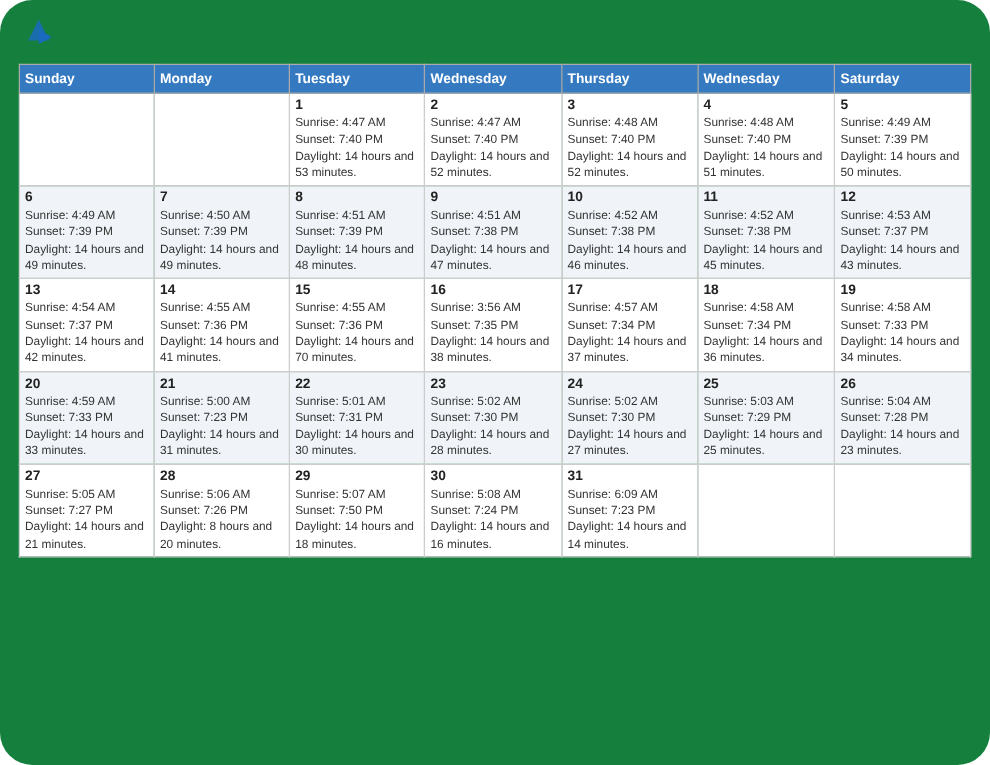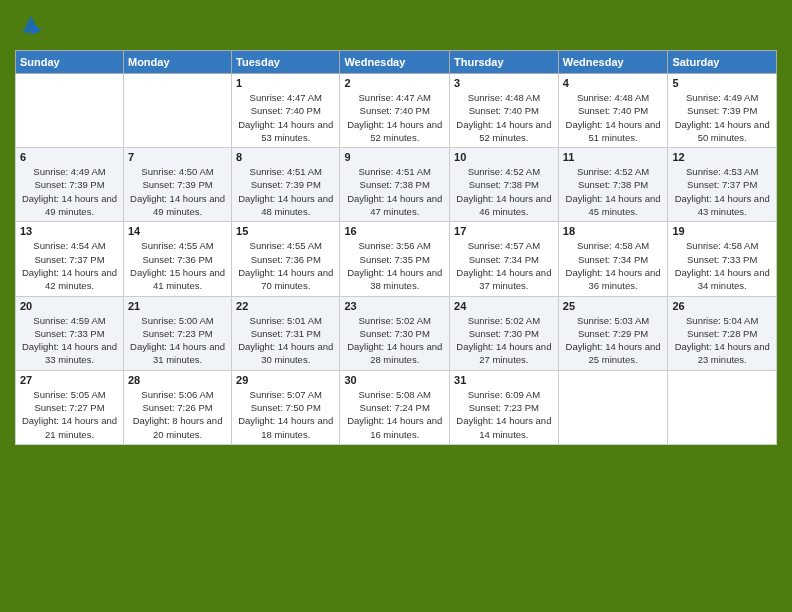--- a/index.html
+++ b/index.html
@@ -7,21 +7,22 @@
       width: 792px;
       height: 612px;
       font-family: Arial, sans-serif;
       background: #fff;
       overflow: hidden;
     }
     .page {
       width: 792px;
       height: 612px;
       padding: 10px 15px;
-      background: #4d7c0f;
+      background: #15803d;
+      border-radius: 26px;
     }
     .header {
       display: flex;
       justify-content: space-between;
       align-items: flex-start;
       margin-bottom: 8px;
     }
     .logo {
       display: flex;
       align-items: center;
@@ -71,21 +72,20 @@
     .day-number {
       font-weight: bold;
       font-size: 11px;
       color: #222;
       margin-bottom: 2px;
     }
     .day-info {
       color: #333;
       font-size: 9.5px;
       line-height: 1.4;
-      text-align: center;
     }
     .empty-cell {
       background: #f9f9f9;
     }
     .row-even td { background: #eef2f7; }
     .row-odd td { background: #fff; }
   </style>
 </head>
 <body>
 
@@ -231,21 +231,21 @@
               <div>Sunrise: 4:54 AM</div>
               <div>Sunset: 7:37 PM</div>
               <div>Daylight: 14 hours and 42 minutes.</div>
             </div>
           </td>
           <td>
             <div class="day-number">14</div>
             <div class="day-info">
               <div>Sunrise: 4:55 AM</div>
               <div>Sunset: 7:36 PM</div>
-              <div>Daylight: 15 hours and 41 minutes.</div>
+              <div>Daylight: 14 hours and 41 minutes.</div>
             </div>
           </td>
           <td>
             <div class="day-number">15</div>
             <div class="day-info">
               <div>Sunrise: 4:55 AM</div>
               <div>Sunset: 7:36 PM</div>
               <div>Daylight: 14 hours and 70 minutes.</div>
             </div>
           </td>

